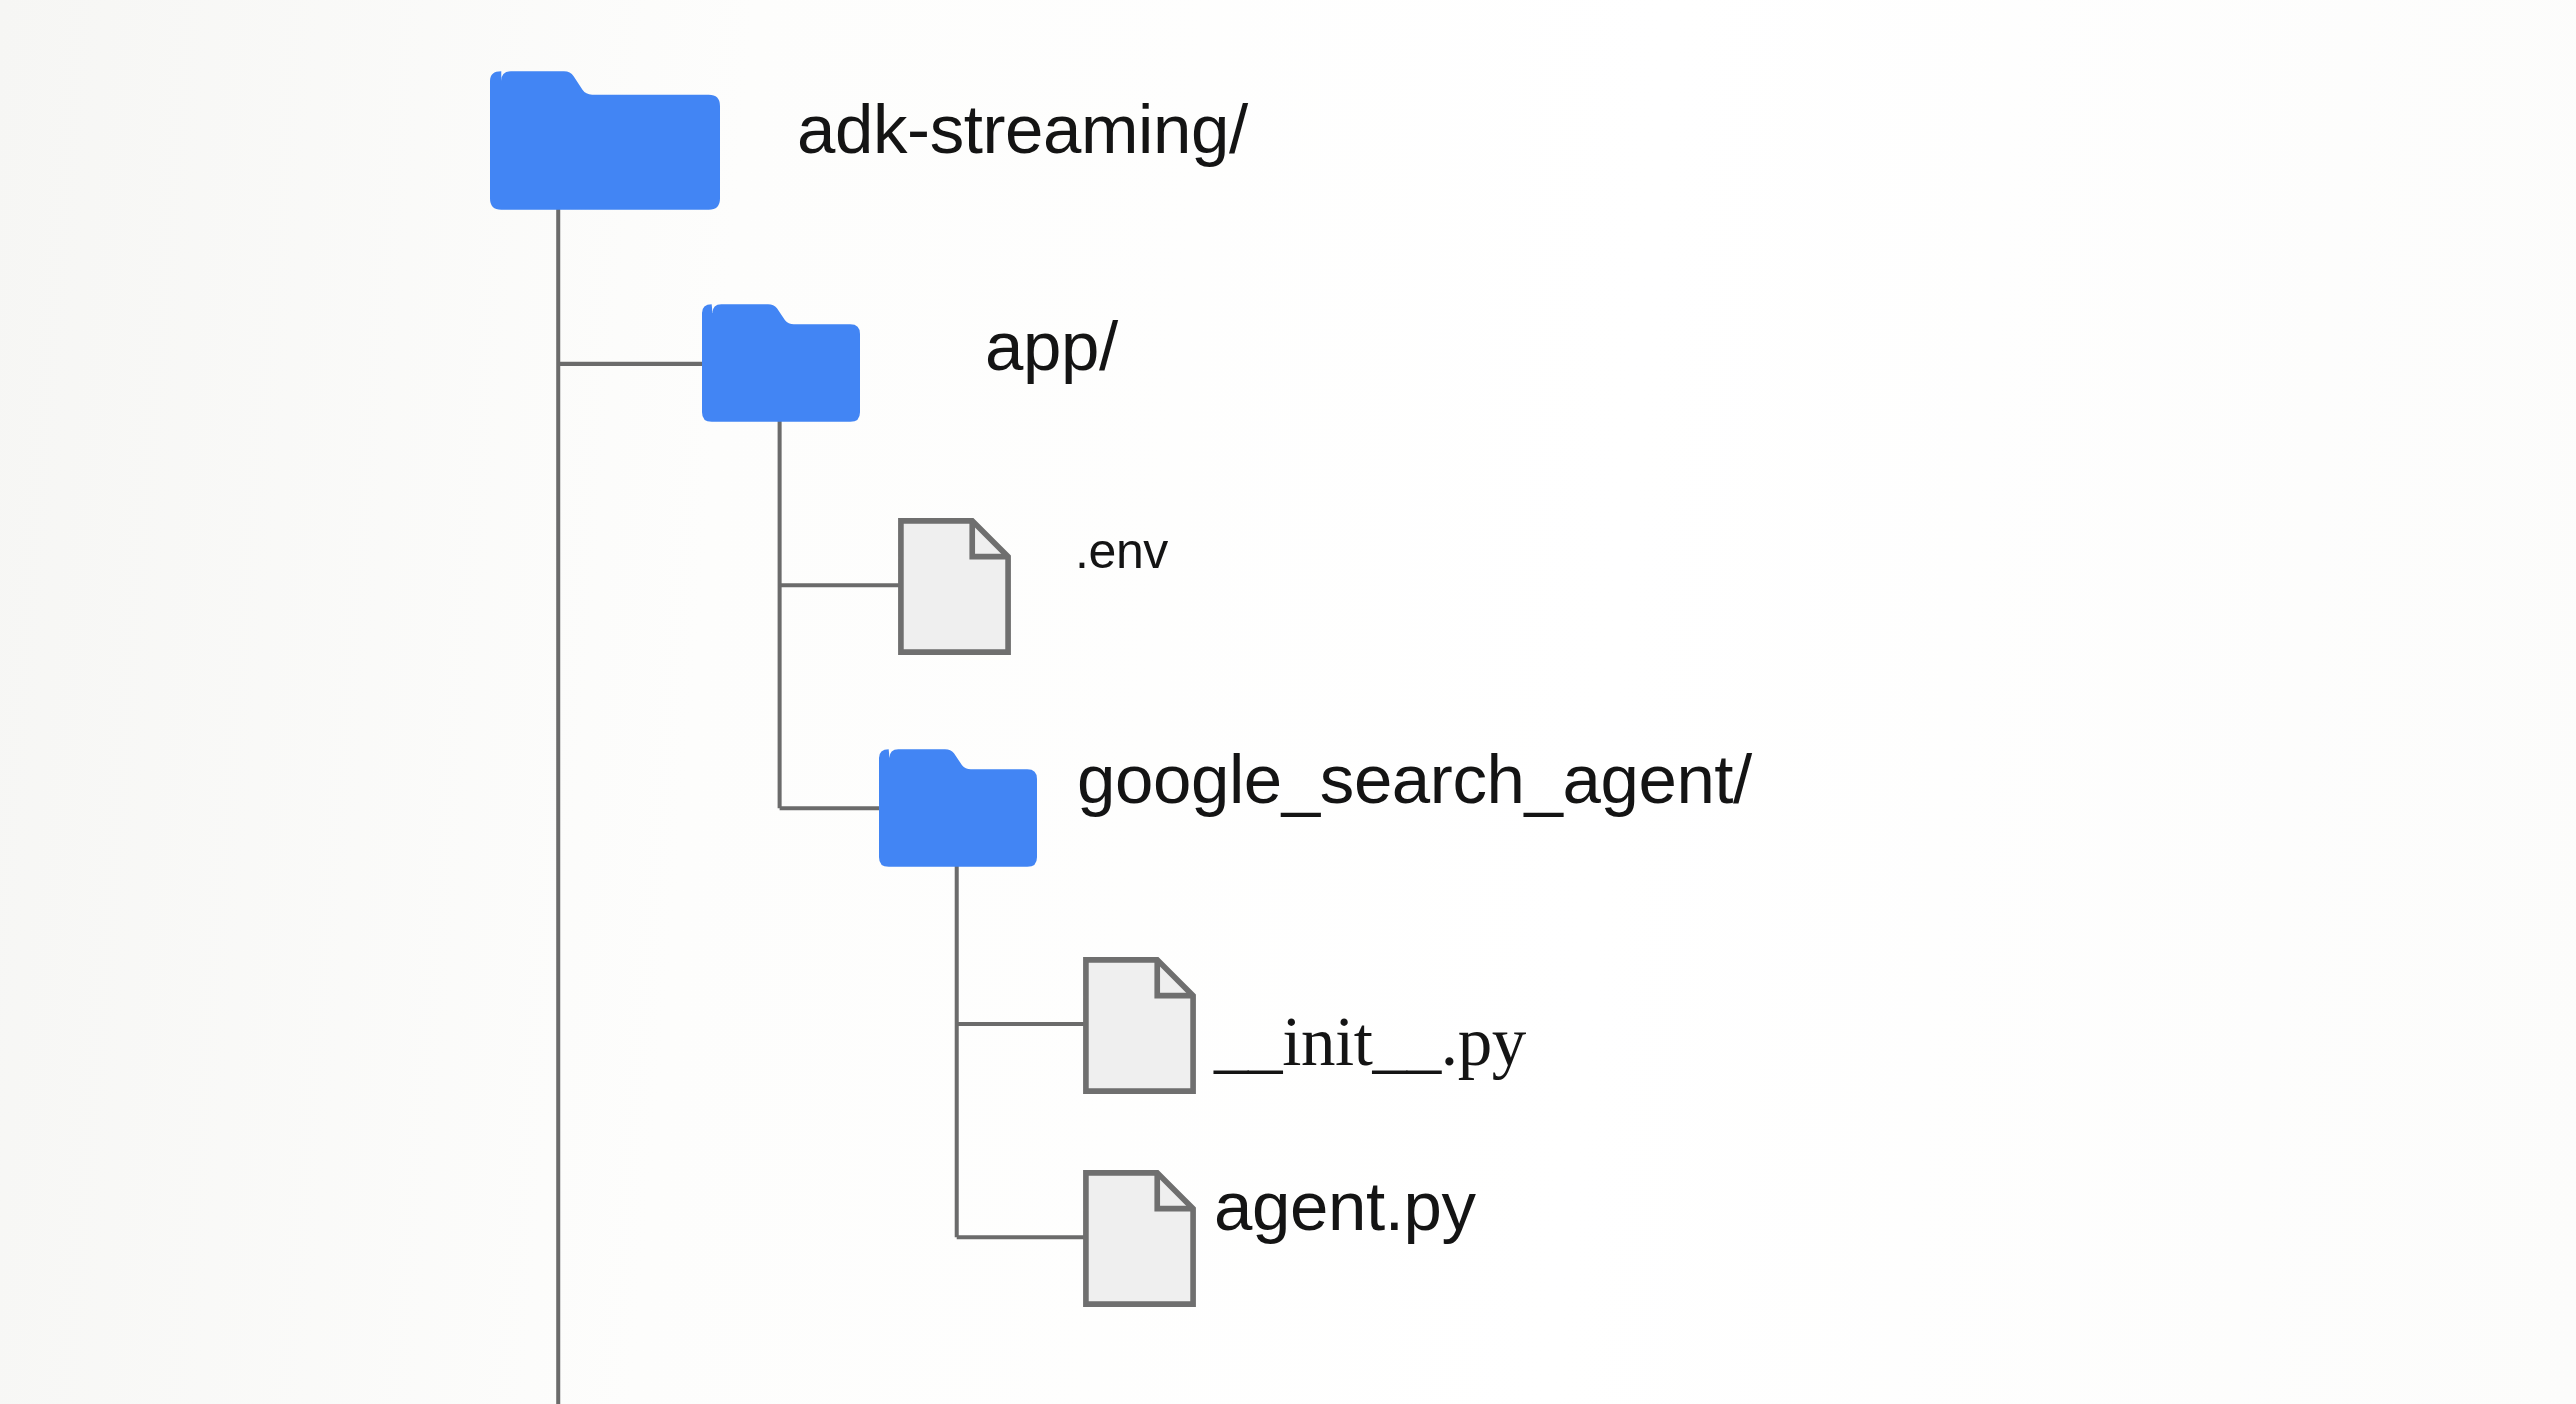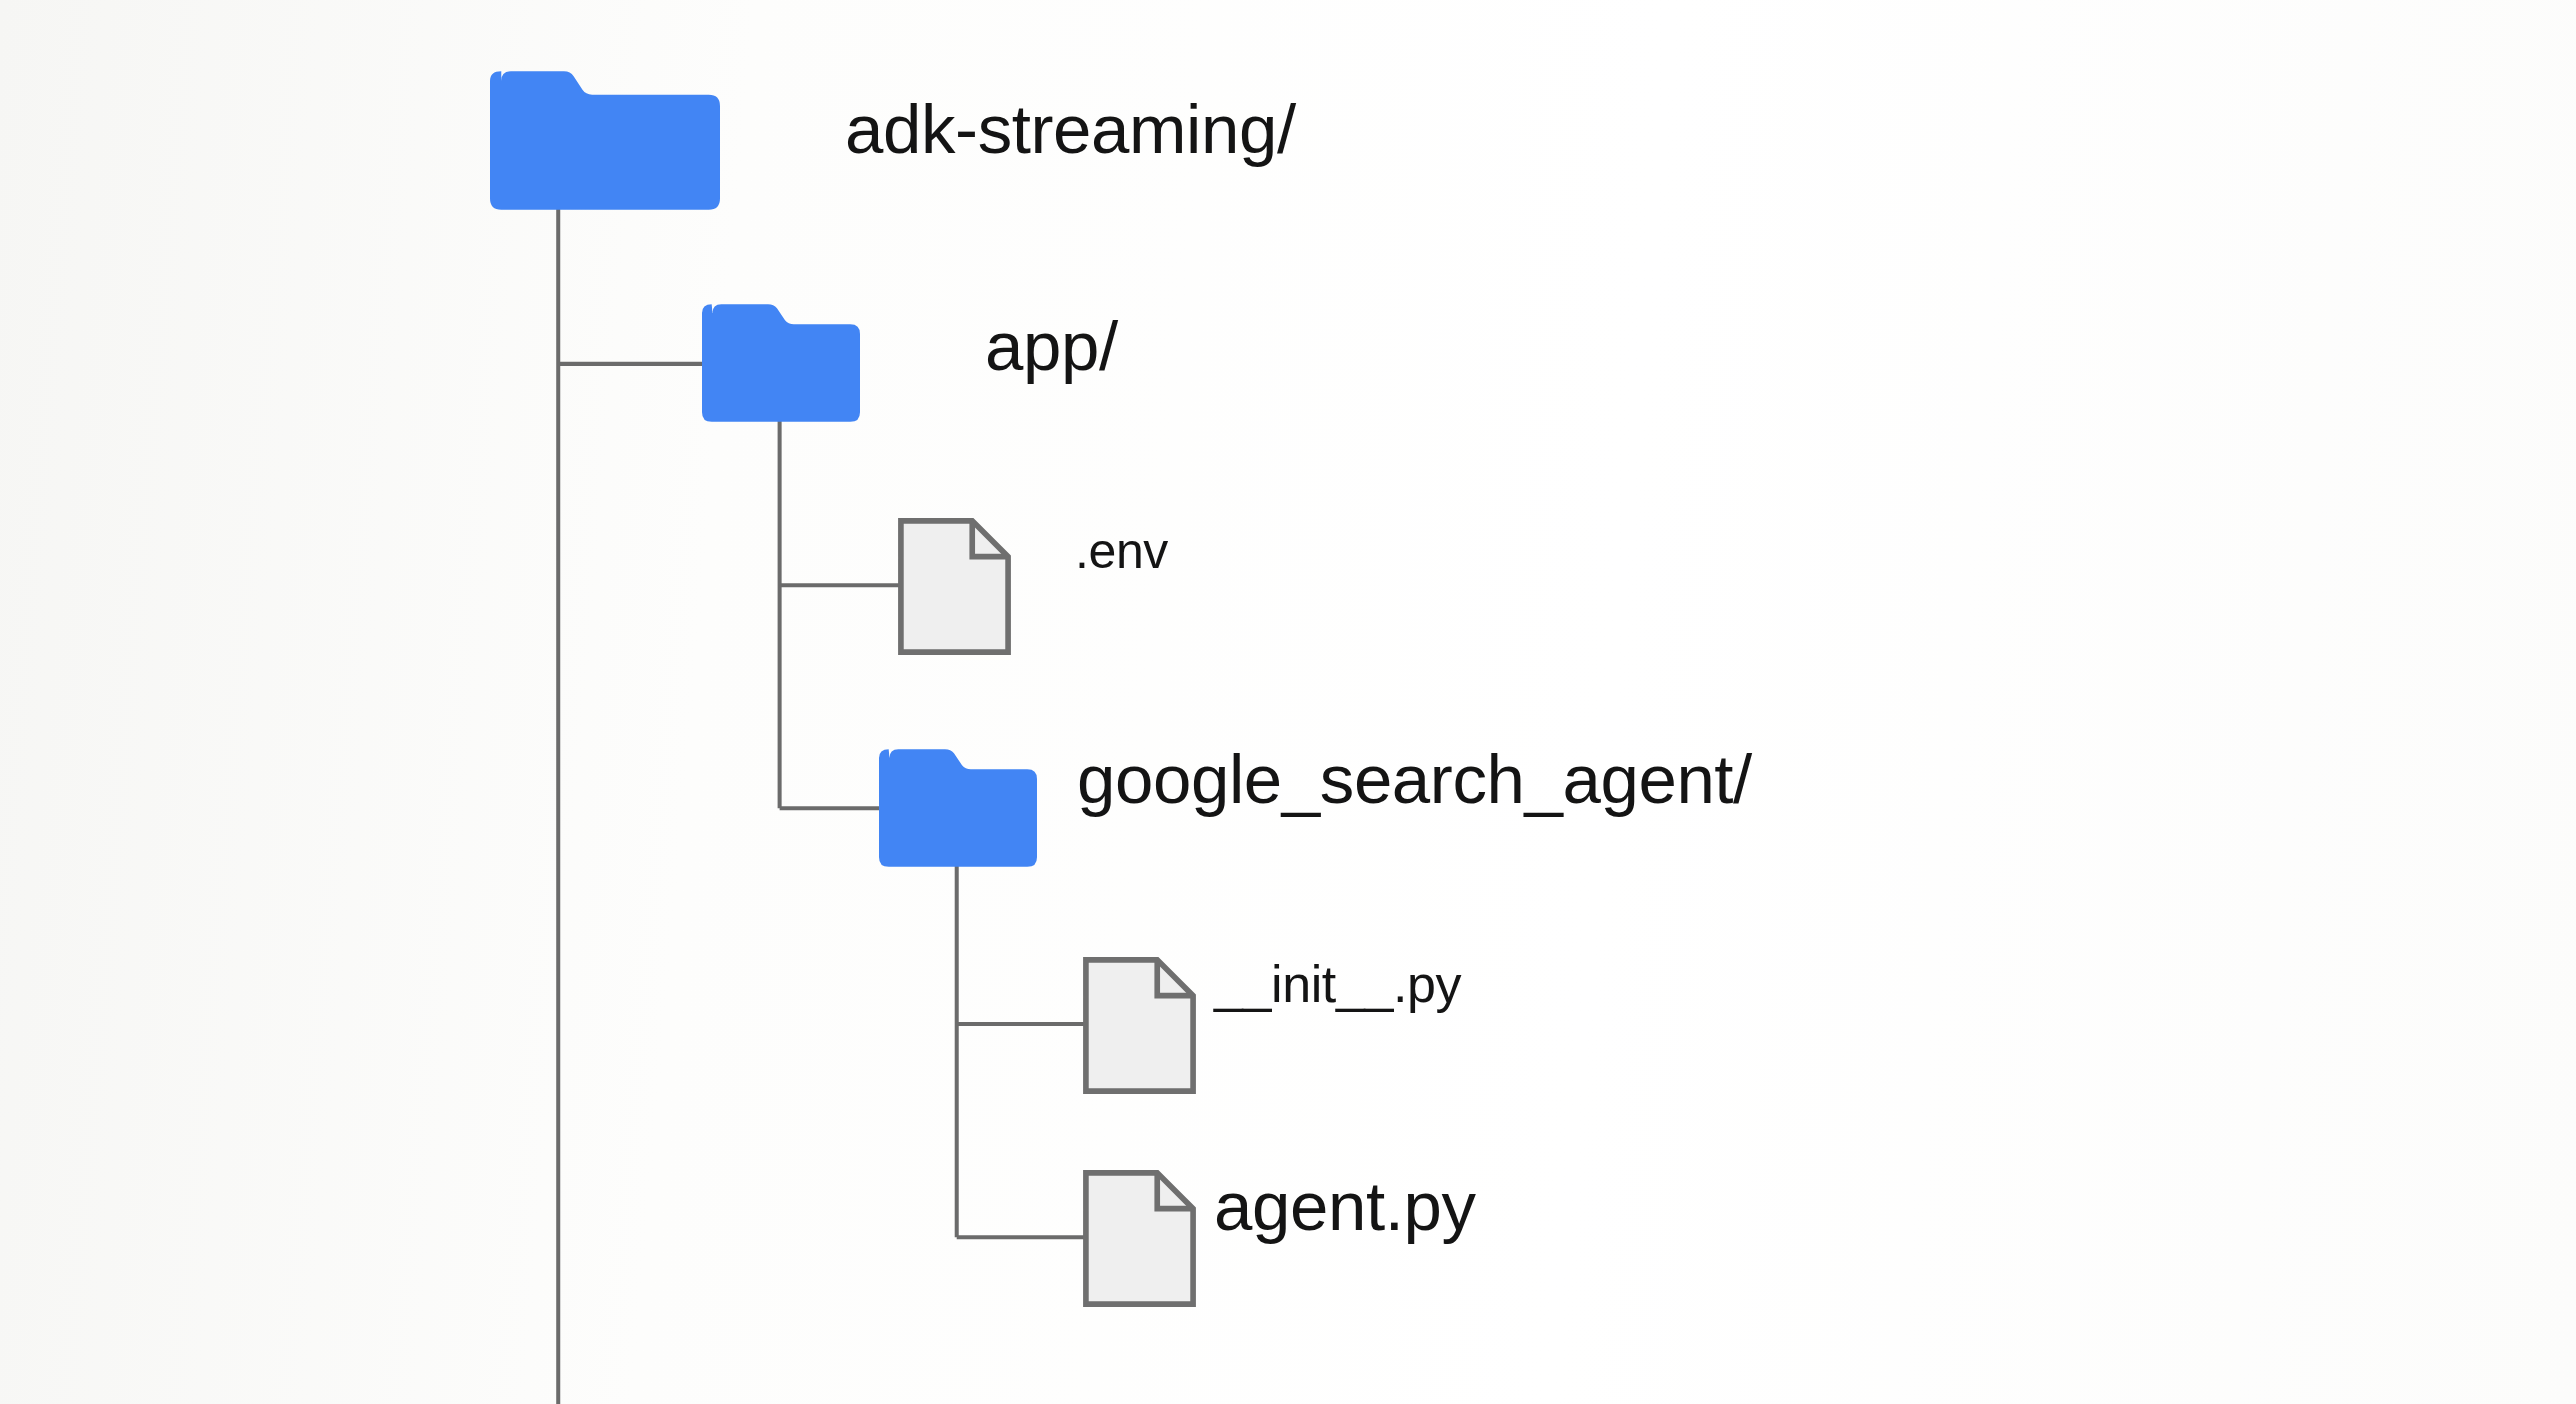--- a/index.html
+++ b/index.html
@@ -37,25 +37,25 @@
   .node-label {
     position: absolute;
     color: #141414;
     font-family: "Liberation Sans", sans-serif;
     font-weight: 400;
     white-space: nowrap;
     letter-spacing: -0.4px;
     line-height: 1;
   }
   
-  .lbl-root  { left: 797px;  top: 95px;  font-size: 69px; margin-left: 48px; }
+  .lbl-root  { left: 797px;  top: 95px;  font-size: 69px; }
   .lbl-app   { left: 937px; top: 312px;  font-size: 69px; margin-left: 48px; }
   .lbl-env   { left: 1075px; top: 526px;  font-size: 50px; }
   .lbl-gsa   { left: 1077px; top: 745px;  font-size: 69px; }
-  .lbl-init  { left: 1214px; top: 958px; font-size: 52px; }
+  .lbl-init  { left: 1214px; top: 1008px; font-size: 69px; font-family: Liberation Serif, serif; }
   .lbl-agent { left: 1214px; top: 1172px; font-size: 69px; }
 
   .icon-holder { position: absolute; }
   .icon-holder svg { display: block; overflow: visible; }
 </style>
 </head>
 <body>
 
 <div id="stage">
 

